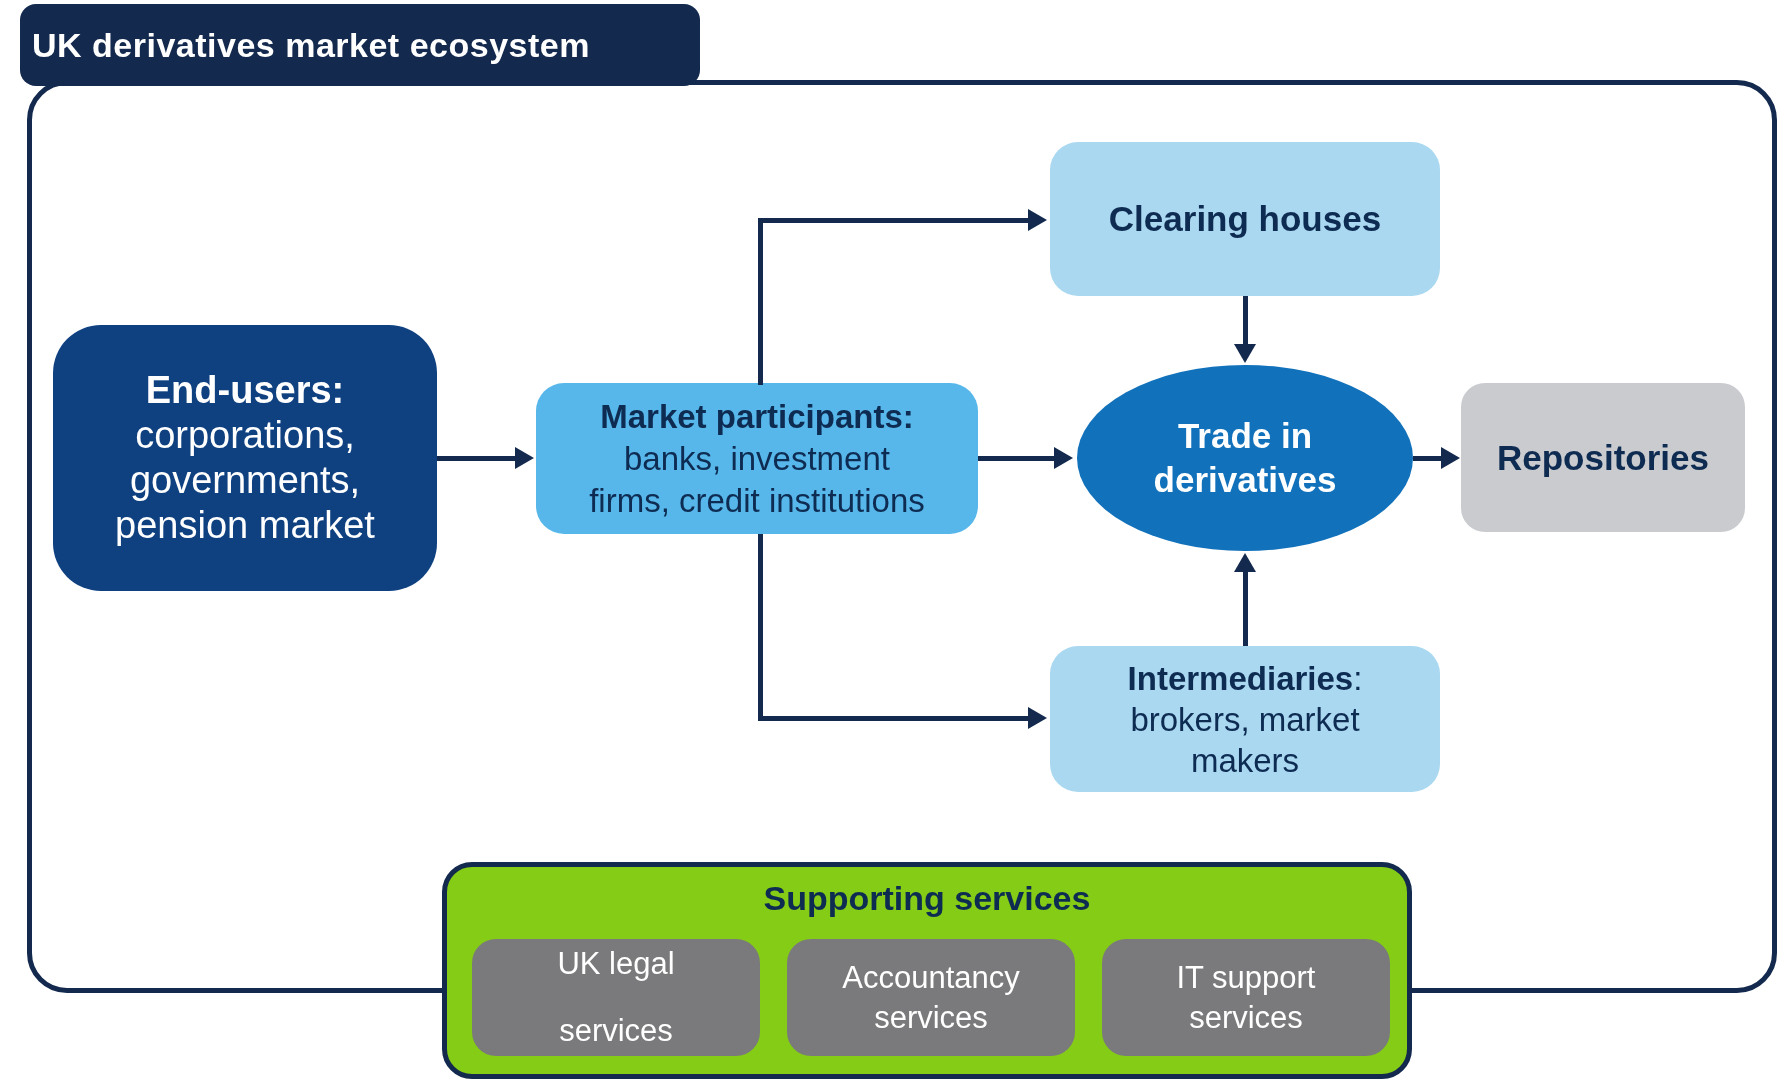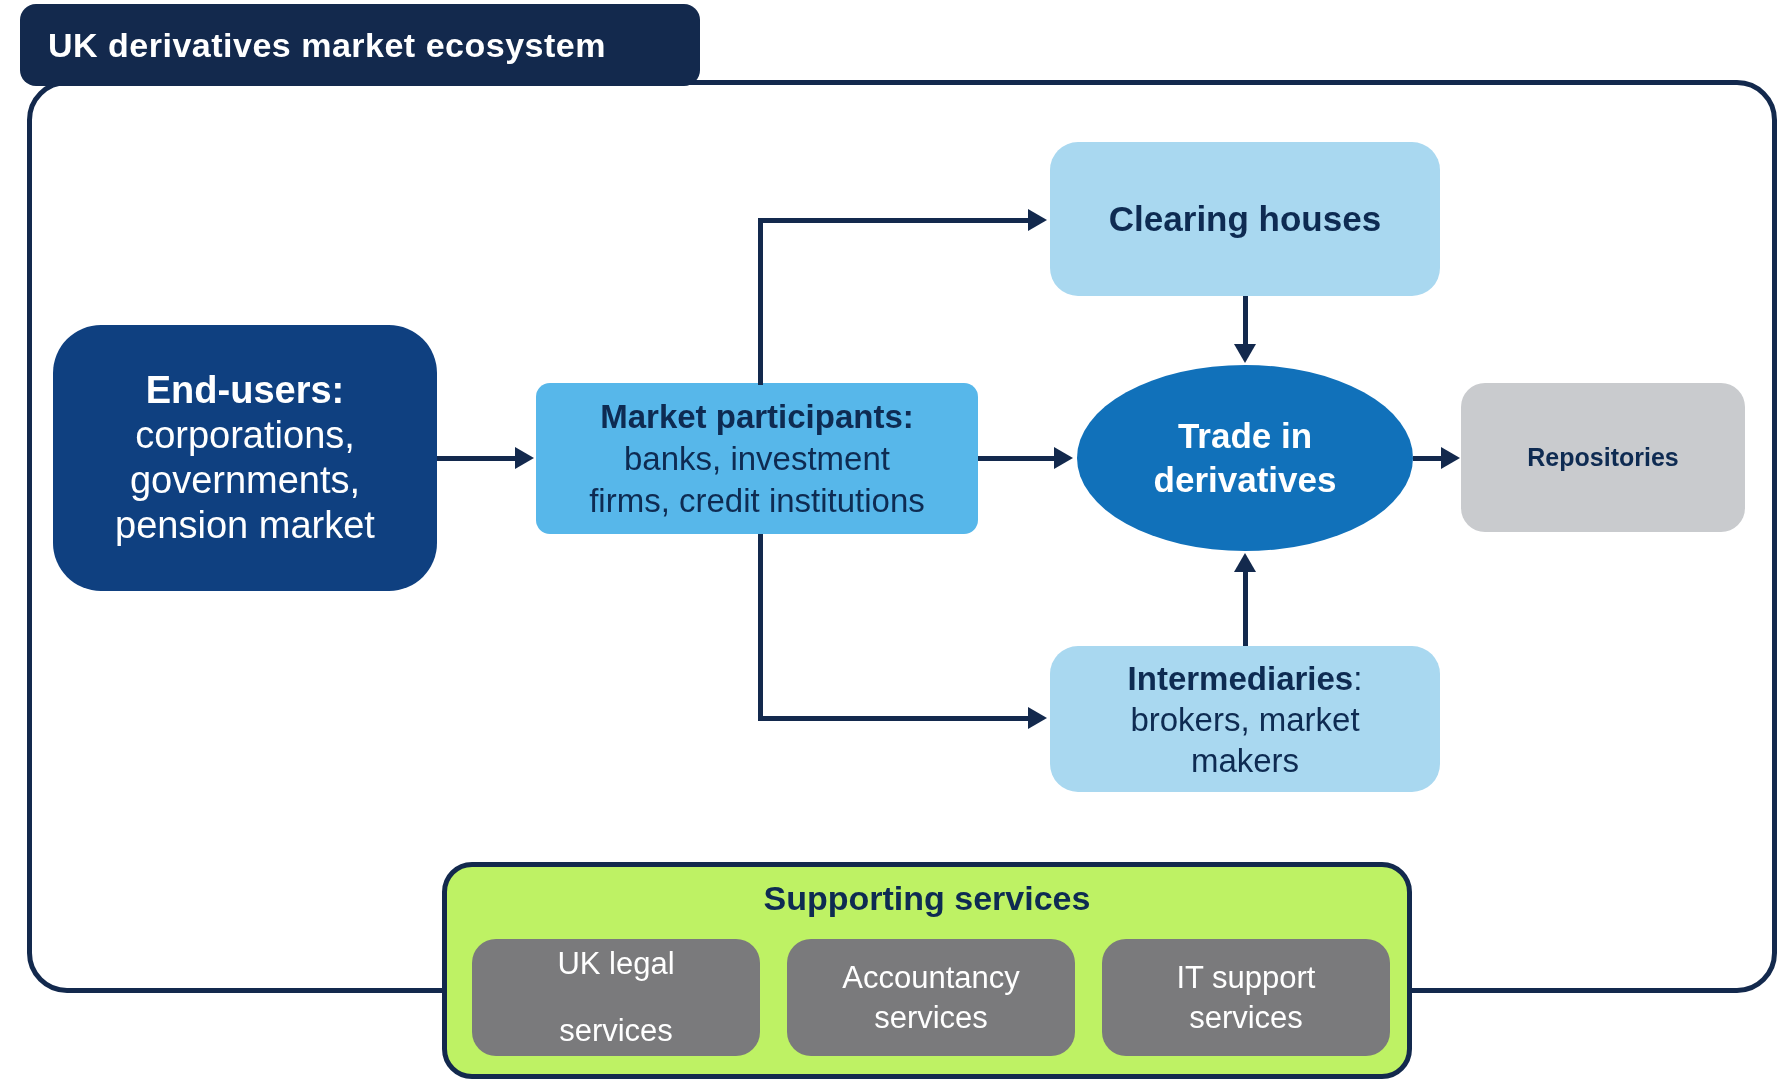--- a/index.html
+++ b/index.html
@@ -16,43 +16,43 @@
   html,body{background:#ffffff;}
   body{font-family:"Liberation Sans", sans-serif;}
   .canvas{position:relative;width:1789px;height:1086px;background:#ffffff;overflow:hidden;}
 
   
   .frame{position:absolute;left:27px;top:80px;width:1750px;height:913px;
          border:5px solid var(--navy);border-radius:40px;background:transparent;z-index:1;}
 
   
   .banner{position:absolute;left:20px;top:4px;width:680px;height:82px;background:var(--navy);
-          border-radius:16px;z-index:4;display:flex;align-items:center;padding-left:28px;}
+          border-radius:16px;z-index:4;display:flex;align-items:center;padding-left:12px;}
   .banner span{color:#ffffff;font-size:34px;font-weight:bold;letter-spacing:0.5px;}
 
   
   .node{position:absolute;display:flex;flex-direction:column;justify-content:center;align-items:center;
         text-align:left;z-index:2;}
   .node .b{font-weight:bold;}
 
   .end-users{left:53px;top:325px;width:384px;height:266px;background:var(--endusers-blue);
              border-radius:48px;color:#ffffff;font-size:38px;line-height:45px;}
   .market{left:536px;top:383px;width:442px;height:151px;background:var(--sky);
-          border-radius:14px;color:var(--text-navy);font-size:33px;line-height:42px;}
+          border-radius:28px;color:var(--text-navy);font-size:33px;line-height:42px;}
   .clearing{left:1050px;top:142px;width:390px;height:154px;background:var(--lightblue);
             border-radius:28px;color:var(--text-navy);font-size:35px;font-weight:bold;}
   .intermediaries{left:1050px;top:646px;width:390px;height:146px;background:var(--lightblue);
             border-radius:28px;color:var(--text-navy);font-size:33px;line-height:41px;}
   .ellipse{left:1077px;top:365px;width:336px;height:186px;background:var(--ellipse-blue);
            border-radius:50%;color:#ffffff;font-size:35px;font-weight:bold;line-height:44px;}
   .repositories{left:1461px;top:383px;width:284px;height:149px;background:var(--repo-gray);
-           border-radius:24px;color:var(--text-navy);font-size:25px;font-weight:bold;}
+           border-radius:24px;color:var(--text-navy);font-size:35px;font-weight:bold;}
 
   
-  .support{position:absolute;left:442px;top:862px;width:970px;height:217px;background:#bef264;
+  .support{position:absolute;left:442px;top:862px;width:970px;height:217px;background:#84cc16;
            border:5px solid var(--navy);border-radius:30px;z-index:3;}
   .support-title{position:absolute;left:0;right:0;top:12px;text-align:center;
                  color:var(--text-navy);font-size:34px;font-weight:bold;}
   .support-box{position:absolute;top:72px;width:288px;height:117px;background:var(--support-gray);
                border-radius:24px;color:#ffffff;font-size:31px;line-height:40px;
                display:flex;flex-direction:column;justify-content:center;align-items:center;text-align:center;}
   .support-box.b1{left:25px;gap:27px;}
   .support-box.b2{left:340px;}
   .support-box.b3{left:655px;}
 

